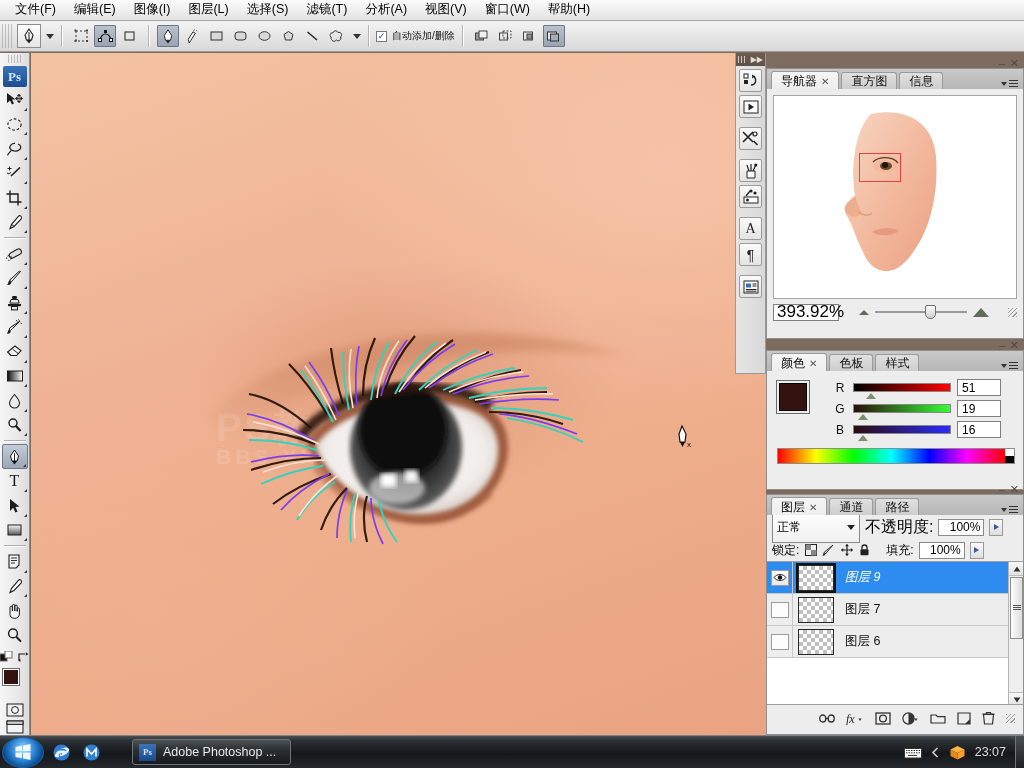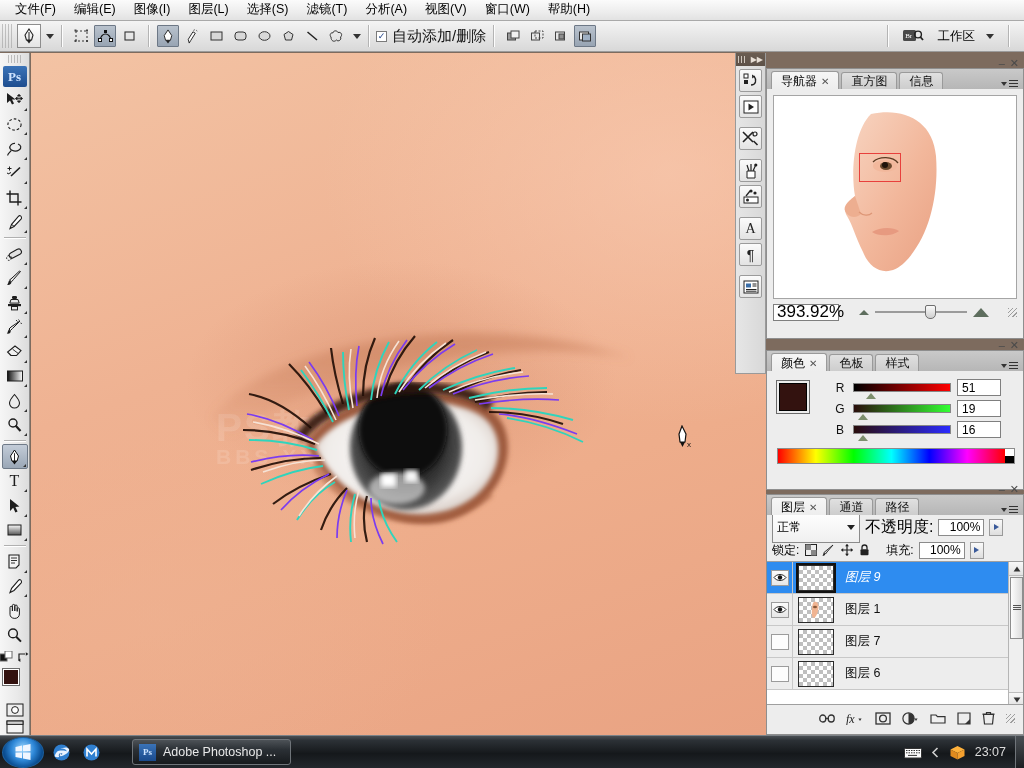--- a/index.html
+++ b/index.html
@@ -48,21 +48,21 @@
     background:linear-gradient(#fdfdfd,#e8e8e8);
     border:1px solid #aeaeae; border-radius:1px;
   }
   .ob-btn.on { background:linear-gradient(#b9c2cd,#98a4b3); border-color:#6d7886;}
   .ob-btn.flat { background:transparent; border-color:transparent; }
   .chk {
     width:11px;height:11px;border:1px solid #7a7a7a;background:#fff;
     display:inline-flex;align-items:center;justify-content:center;
     font-size:9px;line-height:9px;color:#1b3f86;margin-right:5px;
   }
-  #optionsbar .lbl { font-size:15px;color:#111; }
+  #optionsbar .lbl { font-size:10px;color:#111; }
   #ws-area { margin-left:auto; display:flex; align-items:center; padding-right:8px;}
   .ws-btn { display:flex;align-items:center;gap:6px;padding:3px 7px;font-size:12.5px;}
 
   
   #toolbox {
     position:absolute; left:0; top:53px; width:30px; height:682px;
     background: linear-gradient(90deg,#f6f6f6,#e9e9e9 60%,#dcdcdc);
     border-right:1px solid #8f8f8f;
     display:flex; flex-direction:column; align-items:center;
   }
@@ -385,36 +385,20 @@
       <rect x="5" y="5" width="5" height="5" fill="#8e8e8e" stroke="#444"></rect>
     </svg>
   </div>
   <div class="ob-btn on">
     <svg width="15" height="14" viewBox="0 0 15 14">
       <rect x="1.5" y="3" width="9" height="8" fill="#e9e9e9" stroke="#333"></rect>
       <rect x="4.5" y="5" width="8" height="7" fill="#9fb0c4" stroke="#333"></rect>
     </svg>
   </div>
 
-  <div id="ws-area">
-    <div class="ob-sep"></div>
-    <div class="ws-btn">
-      <svg width="22" height="18" viewBox="0 0 22 18">
-        <rect x="1" y="3" width="13" height="11" rx="1.5" fill="#4a4a4a"></rect>
-        <text x="3.2" y="11.4" font-size="7" fill="#fff" font-family="Liberation Serif, serif">Br</text>
-        <circle cx="16" cy="7.5" r="3.4" fill="none" stroke="#222" stroke-width="1.4"></circle>
-        <line x1="18.4" y1="10" x2="21" y2="13" stroke="#222" stroke-width="1.8"></line>
-      </svg>
-    </div>
-    <div class="ws-btn">
-      <span>工作区</span>
-      <span class="caret-dn"></span>
-    </div>
-    <div class="ob-sep"></div>
-  </div>
 </div>
 
 <div id="toolbox">
   <div id="tb-grip"></div>
   <div id="ps-logo">Ps</div>
 
   <div class="tool">
     <svg width="17" height="16" viewBox="0 0 17 16">
       <path d="M1 1 L1 11 L4 8.4 L6 12.6 L8 11.6 L6 7.6 L9.6 7.4 Z" fill="#1d1d1d"></path>
       <path d="M13 3 v7 M9.5 6.5 h7 M13 2.2 l-1.6 1.8 h3.2z M13 10.8 l-1.6-1.8 h3.2z
@@ -1018,39 +1002,20 @@
           </svg>
         </span>
       </span>
       <span class="thumbcell">
         <span class="lthumb act"></span>
       </span>
       <span class="lname">图层 9</span>
     </div>
 
 
-    <div class="lrow">
-      <span class="eyecell">
-        <span class="eyebox">
-          <svg width="14" height="9" viewBox="0 0 14 9">
-            <path d="M1 4.5 C4 0.5, 10 0.5, 13 4.5 C10 8.5, 4 8.5, 1 4.5 Z" fill="#fff" stroke="#111" stroke-width=".9"></path>
-            <circle cx="7" cy="4.5" r="2.2" fill="#111"></circle>
-          </svg>
-        </span>
-      </span>
-      <span class="thumbcell">
-        <span class="lthumb">
-          <svg width="34" height="24" viewBox="0 0 34 24" style="position:absolute;left:0;top:0;">
-            <path d="M15 4 C18 3, 20 6, 19.5 10 C19 15, 17 19, 15 20 C13 20, 12.5 16, 13 11 C13.4 7, 13.6 4.6, 15 4 Z" fill="#f0b492"></path>
-            <ellipse cx="16" cy="9" rx="2" ry="1.3" fill="#8a5a3a"></ellipse>
-          </svg>
-        </span>
-      </span>
-      <span class="lname">图层 1</span>
-    </div>
 
     <div class="lrow">
       <span class="eyecell">
         <span class="eyebox off"></span>
       </span>
       <span class="thumbcell">
         <span class="lthumb"></span>
       </span>
       <span class="lname">图层 7</span>
     </div>

